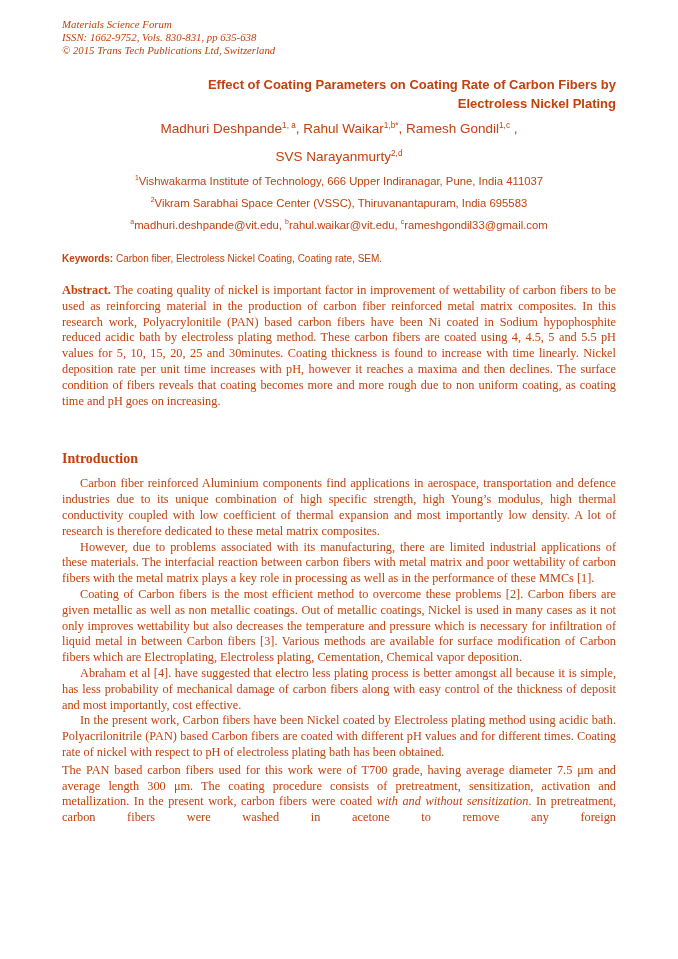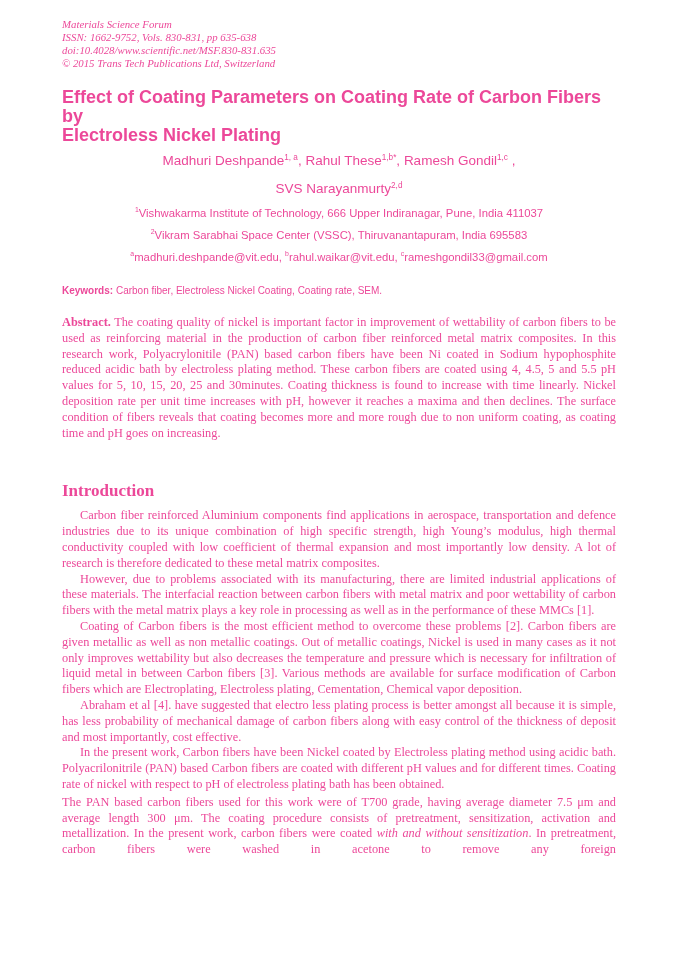--- a/index.html
+++ b/index.html
@@ -4,40 +4,40 @@
 <style>
   html, body { margin: 0; padding: 0; background: #ffffff; }
   .page {
     position: relative;
     width: 672px;
     height: 959px;
     box-sizing: border-box;
     background: #ffffff;
     padding: 18px 56px 0 62px;
     font-family: "Liberation Serif", serif;
-    color: #ec4899;
+    color: #c2410c;
     overflow: hidden;
   }
   
   .pub-header {
     display: flex;
     justify-content: space-between;
     font-style: italic;
     font-size: 10.8px;
     line-height: 13px;
     margin-right: -6px;
   }
   .pub-right { text-align: right; }
   
   .title {
     font-family: "Liberation Sans", sans-serif;
     font-weight: bold;
-    font-size: 18px;
+    font-size: 13px;
     line-height: 19px;
-    text-align: left;
+    text-align: right;
     margin: 18px 0 0 0;
   }
   .authors-line {
     font-family: "Liberation Sans", sans-serif;
     font-size: 13.5px;
     line-height: 17px;
     text-align: center;
   }
   .authors-line.first { margin-top: 7px; }
   .authors-line.second { margin-top: 11px; }
@@ -66,49 +66,48 @@
   
   .body-par {
     margin: 0;
     font-size: 12.3px;
     line-height: 15.8px;
     text-align: justify;
   }
   .abstract { margin-top: 17px; }
   .run-in-label { font-weight: bold; }
   .section-heading {
-    font-size: 17px;
+    font-size: 14px;
     font-weight: bold;
     margin: 0;
     line-height: 16px;
   }
   .intro-heading { margin-top: 42px; }
   .exp-heading { margin-top: 26px; }
   .first-par { margin-top: 9px; }
   .indent { text-indent: 18px; }
   .exp-par { margin-top: 2px; text-align-last: justify; }
   .italic-seg { font-style: italic; }
 </style>
 </head>
 <body>
 
 <div class="page">
 
   <div class="pub-header">
     <div class="pub-left">
       <div>Materials Science Forum</div>
       <div>ISSN: 1662-9752, Vols. 830-831, pp 635-638</div>
-      <div>doi:10.4028/www.scientific.net/MSF.830-831.635</div>
       <div>© 2015 Trans Tech Publications Ltd, Switzerland</div>
     </div>
   </div>
 
   <h1 class="title"><span>Effect of Coating Parameters on Coating Rate of Carbon Fibers by</span><br><span>Electroless Nickel Plating</span></h1>
 
-  <div class="authors-line first"><span>Madhuri Deshpande</span><sup>1, a</sup><span>, </span><span>Rahul These</span><sup>1,b*</sup><span>, </span><span>Ramesh Gondil</span><sup>1,c</sup><span> ,</span></div>
+  <div class="authors-line first"><span>Madhuri Deshpande</span><sup>1, a</sup><span>, </span><span>Rahul Waikar</span><sup>1,b*</sup><span>, </span><span>Ramesh Gondil</span><sup>1,c</sup><span> ,</span></div>
   <div class="authors-line second"><span>SVS Narayanmurty</span><sup>2,d</sup></div>
 
   <div class="affil-line first"><sup>1</sup><span>Vishwakarma Institute of Technology, 666 Upper Indiranagar, Pune, India 411037</span></div>
   <div class="affil-line second"><sup>2</sup><span>Vikram Sarabhai Space Center (VSSC), Thiruvanantapuram, India 695583</span></div>
 
   <div class="email-line"><sup>a</sup><span>madhuri.deshpande@vit.edu, </span><sup>b</sup><span>rahul.waikar@vit.edu, </span><sup>c</sup><span>rameshgondil33@gmail.com</span></div>
 
   <div class="keywords"><b>Keywords:</b><span> Carbon fiber, Electroless Nickel Coating, Coating rate, SEM.</span></div>
 
   <p class="body-par abstract"><span class="run-in-label">Abstract.</span><span> The coating quality of nickel is important factor in improvement of wettability of carbon fibers to be used as reinforcing material in the production of carbon fiber reinforced metal matrix composites. In this research work, Polyacrylonitile (PAN) based carbon fibers have been Ni coated in Sodium hypophosphite reduced acidic bath by electroless plating method. These carbon fibers are coated using 4, 4.5, 5 and 5.5 pH values for 5, 10, 15, 20, 25 and 30minutes. Coating thickness is found to increase with time linearly. Nickel deposition rate per unit time increases with pH, however it reaches a maxima and then declines.  The surface condition of fibers reveals that coating becomes more and more rough due to non uniform coating, as coating time and pH goes on increasing.</span></p>

